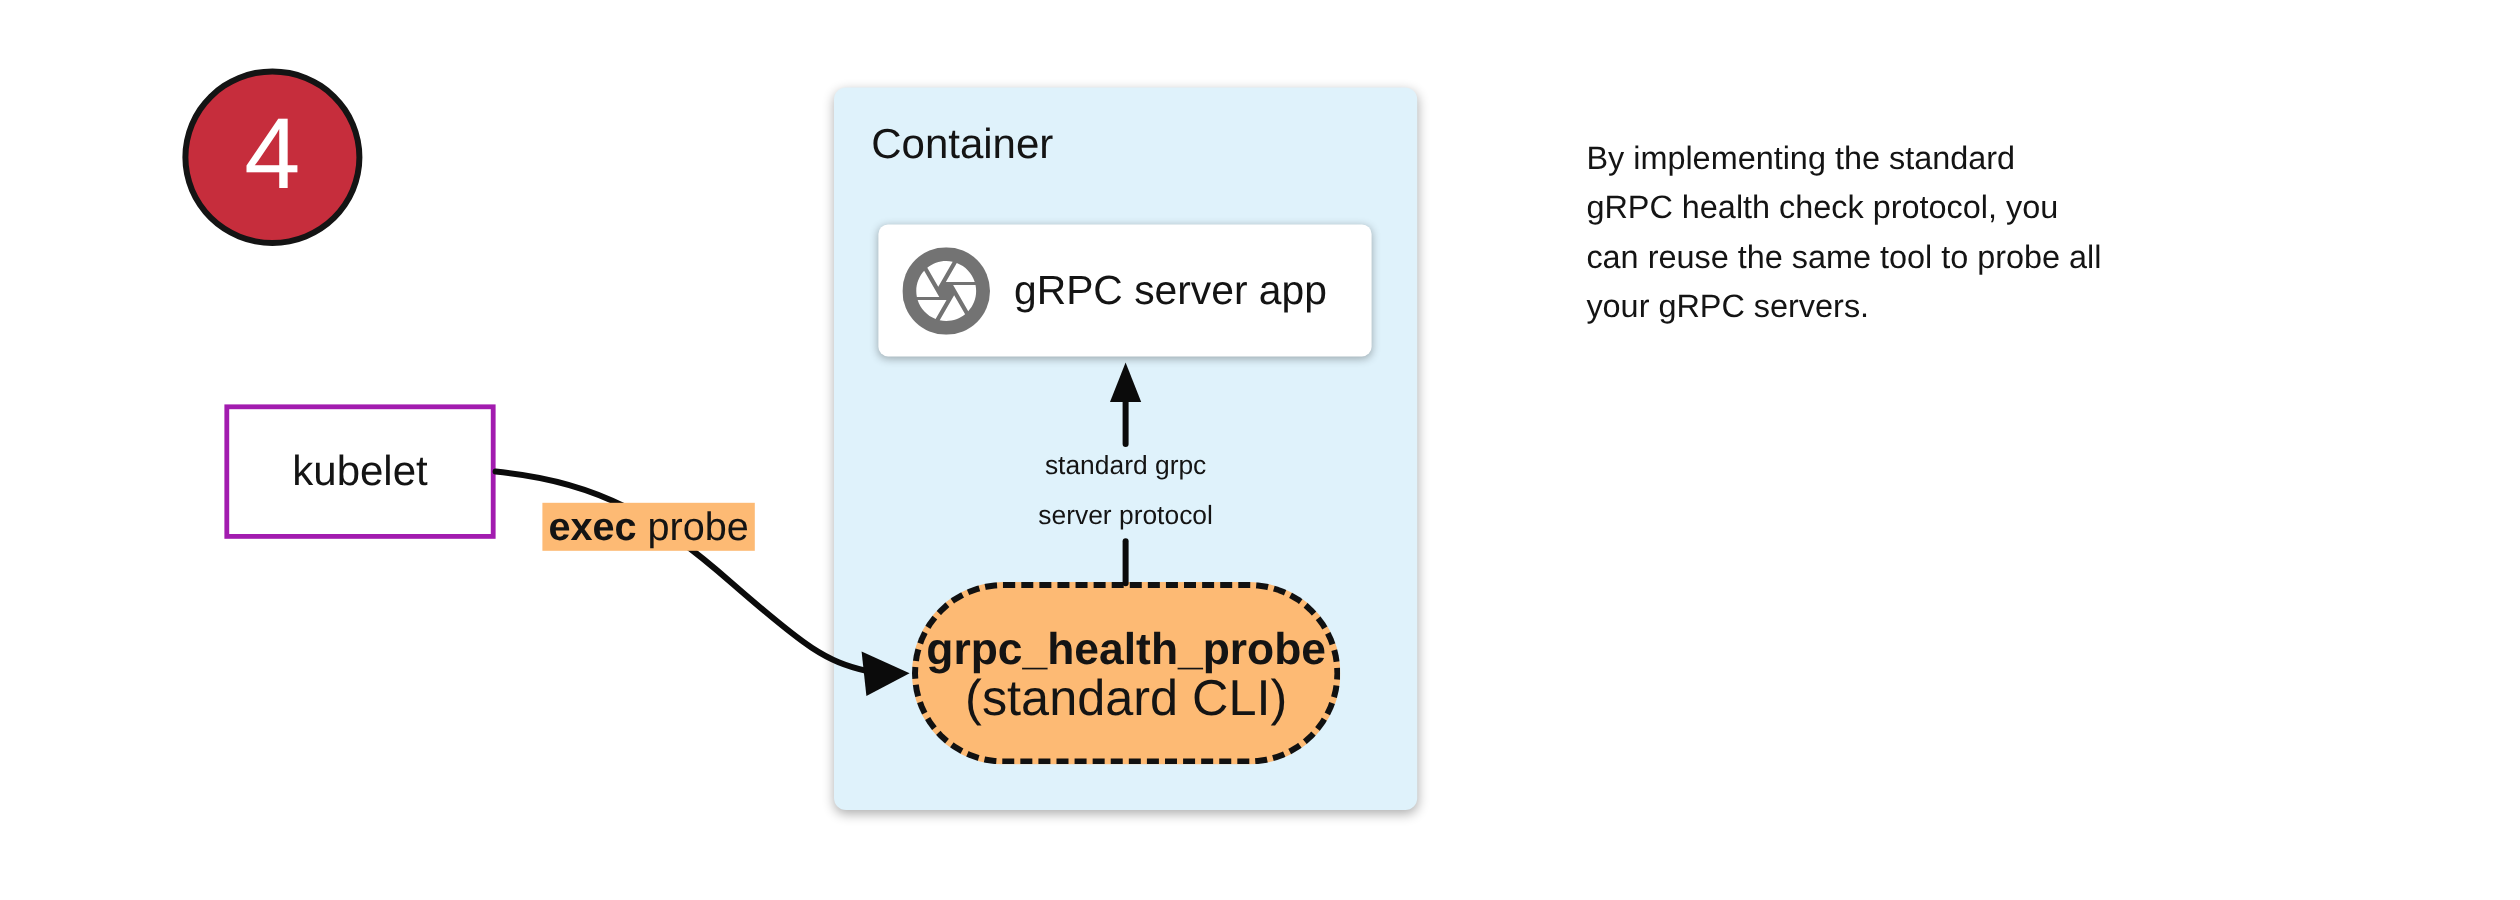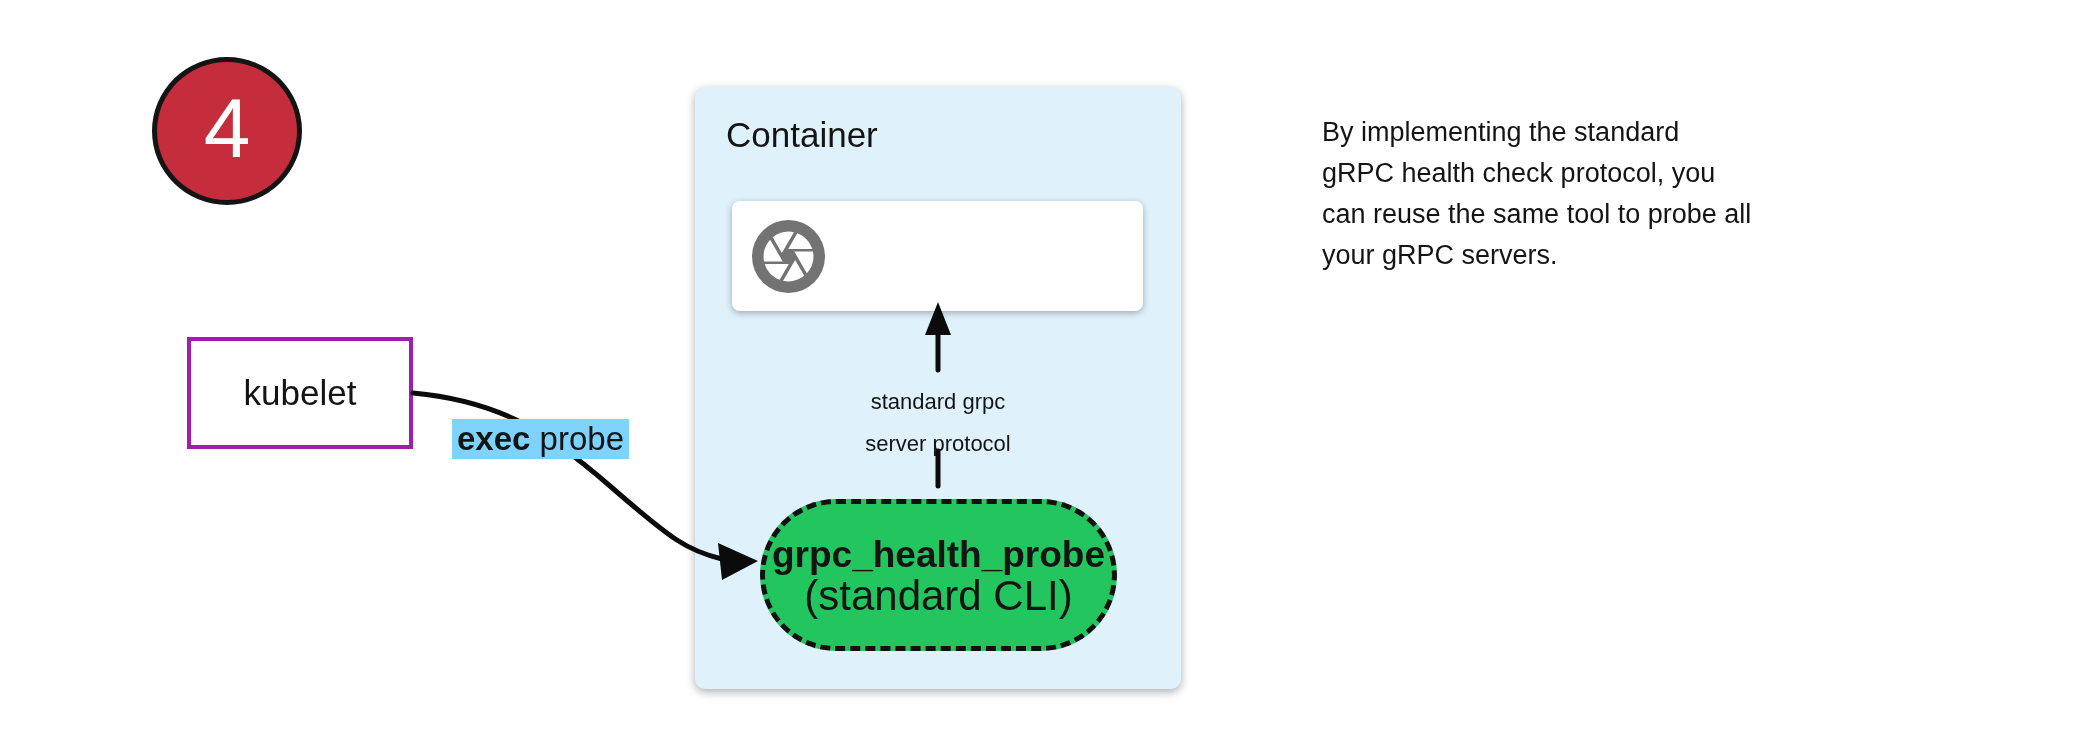--- a/index.html
+++ b/index.html
@@ -37,38 +37,37 @@
     background: #ffffff;
     border: 4px solid #a21caf;
     display: flex; align-items: center; justify-content: center;
     font-size: 35px;
   }
 
   
   .exec-label {
     position: absolute;
     left: 452px; top: 419px;
-    background: #7dd3fc;
+    background: #fdba74;
     padding: 1px 5px;
     font-size: 33px;
     z-index: 6;
     white-space: nowrap;
   }
   .exec-label b { font-weight: 700; }
 
   
   .container-box {
     position: absolute;
     left: 695px; top: 73px;
     width: 486px; height: 602px;
     background: #dff2fb;
     border-radius: 10px;
     box-shadow: 0 3px 10px rgba(0,0,0,0.32);
     z-index: 1;
-    margin-top: 14px;
   }
   .container-title {
     position: absolute;
     left: 31px; top: 28px;
     font-size: 35px;
   }
   .app-box {
     position: absolute;
     left: 37px; top: 114px;
     width: 411px; height: 110px;
@@ -88,21 +87,21 @@
     text-align: center;
     font-size: 22px;
     line-height: 42px;
     z-index: 6;
   }
 
   .probe-pill {
     position: absolute;
     left: 65px; top: 412px;
     width: 357px; height: 152px;
-    background: #22c55e;
+    background: #fdba74;
     border: 5px dashed #111111;
     border-radius: 76px;
     display: flex; flex-direction: column;
     align-items: center; justify-content: center;
     text-align: center;
   }
   .probe-name { font-size: 37px; font-weight: 700; line-height: 42px; }
   .probe-sub  { font-size: 42px; line-height: 40px; }
 
   
@@ -145,20 +144,21 @@
   <div class="container-box">
     <div class="container-title">Container</div>
 
     <div class="app-box">
       <svg class="app-icon" viewBox="0 0 24 24" aria-hidden="true">
         <circle cx="12" cy="12" r="12" fill="#737373"></circle>
         <g fill="#ffffff" transform="translate(12,12) scale(0.82) translate(-12,-12)">
           <path d="M9.4 10.5l4.77-8.26C13.47 2.09 12.75 2 12 2c-2.4 0-4.6.85-6.32 2.25l3.66 6.35.06-.1zM21.54 9c-.92-2.92-3.15-5.26-6-6.34L11.88 9h9.66zm.26 1h-7.49l.29.5 4.76 8.25C21 16.97 22 14.61 22 12c0-.69-.07-1.36-.2-2zM8.54 12l-3.9-6.75C3.01 7.03 2 9.39 2 12c0 .69.07 1.36.2 2h7.49l-1.15-2zm-6.08 3c.92 2.92 3.15 5.26 6 6.34L12.12 15H2.46zm11.27 0l-3.9 6.76c.7.15 1.42.24 2.17.24 2.4 0 4.6-.85 6.32-2.25l-3.66-6.35-.93 1.6z"></path>
         </g>
       </svg>
+      <span class="app-label">gRPC server app</span>
     </div>
 
     <div class="protocol-label">
       <div>standard grpc</div>
       <div>server protocol</div>
     </div>
 
     <div class="probe-pill">
       <div class="probe-name">grpc_health_probe</div>
       <div class="probe-sub">(standard CLI)</div>

